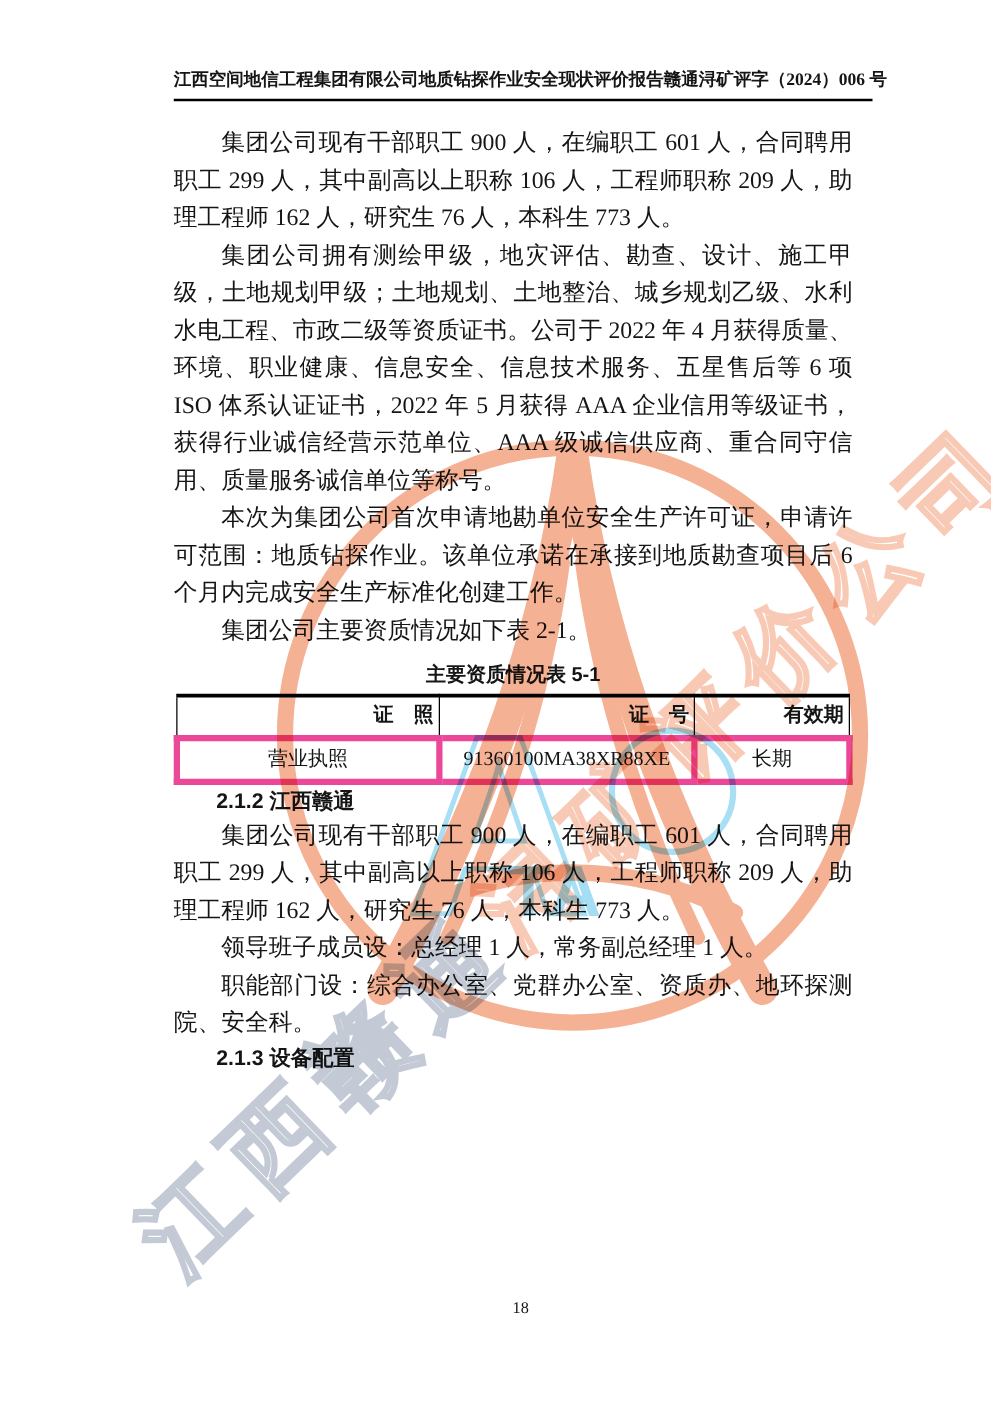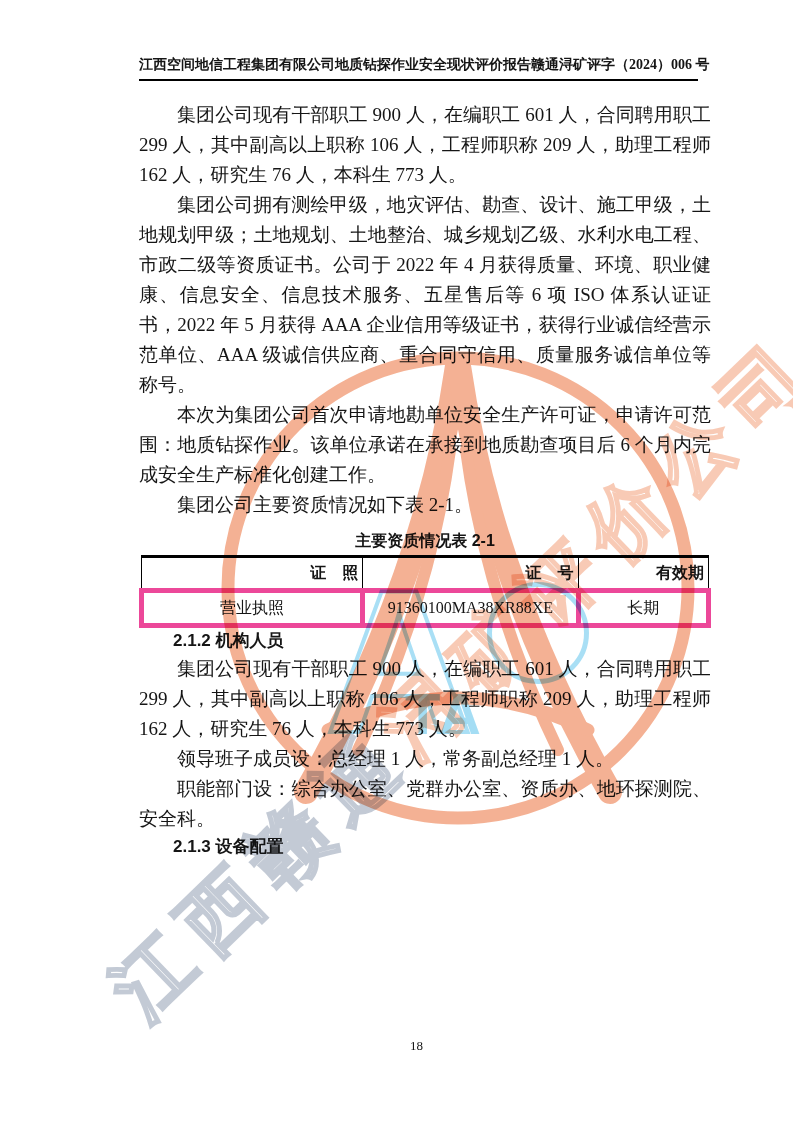--- a/index.html
+++ b/index.html
@@ -20,21 +20,21 @@
     border-bottom:2px solid #000;
     padding-bottom:5px;
     font-weight:bold; font-size:14px; line-height:18px;
     z-index:2;
   }
   .doc-header .left  { white-space:nowrap; }
   .doc-header .right { white-space:nowrap; }
 
   
   .doc-body {
-    position:absolute; left:99px; right:82px; top:100px;
+    position:absolute; left:99px; right:111px; top:100px;
     font-size:19px; line-height:30px;
     text-align:justify;
     z-index:2;
   }
   .doc-body p { margin:0; text-indent:2em; }
 
   .table-title {
     margin:10px 0 3px 0;
     text-align:center; text-indent:0;
     font-family:"Liberation Sans","DejaVu Sans",sans-serif;
@@ -117,21 +117,21 @@
     <span class="left">江西空间地信工程集团有限公司地质钻探作业安全现状评价报告</span>
     <span class="right">赣通浔矿评字（2024）006 号</span>
   </div>
 
   <div class="doc-body">
     <p>集团公司现有干部职工 900 人，在编职工 601 人，合同聘用职工 299 人，其中副高以上职称 106 人，工程师职称 209 人，助理工程师 162 人，研究生 76 人，本科生 773 人。</p>
     <p>集团公司拥有测绘甲级，地灾评估、勘查、设计、施工甲级，土地规划甲级；土地规划、土地整治、城乡规划乙级、水利水电工程、市政二级等资质证书。公司于 2022 年 4 月获得质量、环境、职业健康、信息安全、信息技术服务、五星售后等 6 项 ISO 体系认证证书，2022 年 5 月获得 AAA 企业信用等级证书，获得行业诚信经营示范单位、AAA 级诚信供应商、重合同守信用、质量服务诚信单位等称号。</p>
     <p>本次为集团公司首次申请地勘单位安全生产许可证，申请许可范围：地质钻探作业。该单位承诺在承接到地质勘查项目后 6 个月内完成安全生产标准化创建工作。</p>
     <p>集团公司主要资质情况如下表 2-1。</p>
 
-    <div class="table-title">主要资质情况表 2-1</div>
+    <div class="table-title">主要资质情况表 5-1</div>
 
     <table class="qual-table">
       <colgroup>
         <col class="col-cert">
           <col class="col-no">
           <col class="col-val">
       </colgroup>
       <thead>
         <tr>
           <th>证　照</th>
@@ -141,21 +141,21 @@
       </thead>
       <tbody>
         <tr>
           <td>营业执照</td>
           <td>91360100MA38XR88XE</td>
           <td>长期</td>
         </tr>
       </tbody>
     </table>
 
-    <p class="section-heading">2.1.2 机构人员</p>
+    <p class="section-heading">2.1.2 江西赣通</p>
     <p>集团公司现有干部职工 900 人，在编职工 601 人，合同聘用职工 299 人，其中副高以上职称 106 人，工程师职称 209 人，助理工程师 162 人，研究生 76 人，本科生 773 人。</p>
     <p>领导班子成员设：总经理 1 人，常务副总经理 1 人。</p>
     <p>职能部门设：综合办公室、党群办公室、资质办、地环探测院、安全科。</p>
 
     <p class="section-heading">2.1.3 设备配置</p>
   </div>
 
   <div class="page-number">18</div>
 
   <svg class="wm-stamp" viewBox="0 0 520 520" xmlns="http://www.w3.org/2000/svg">

